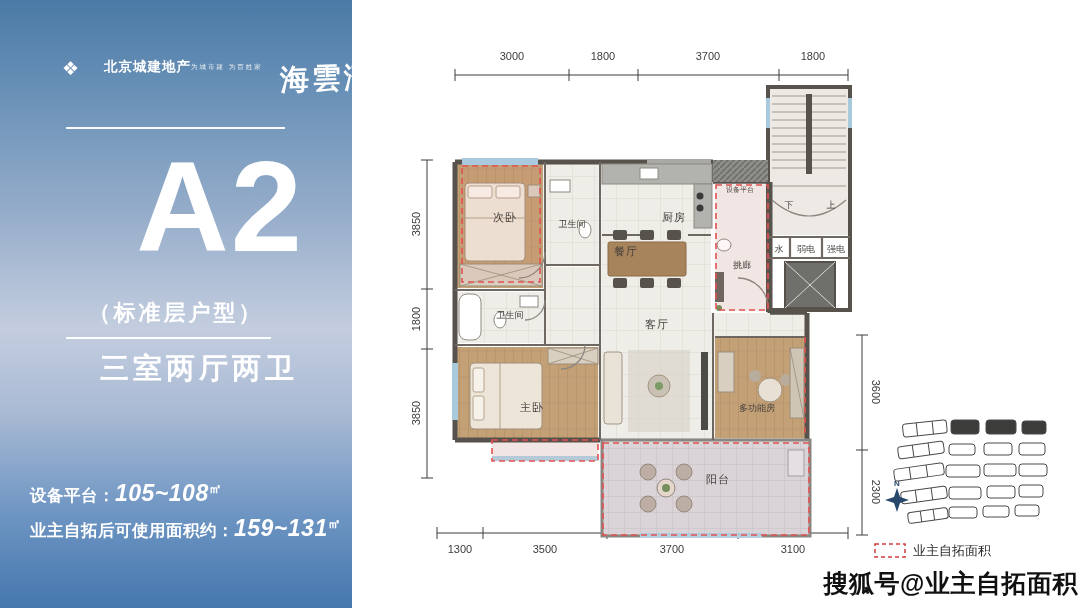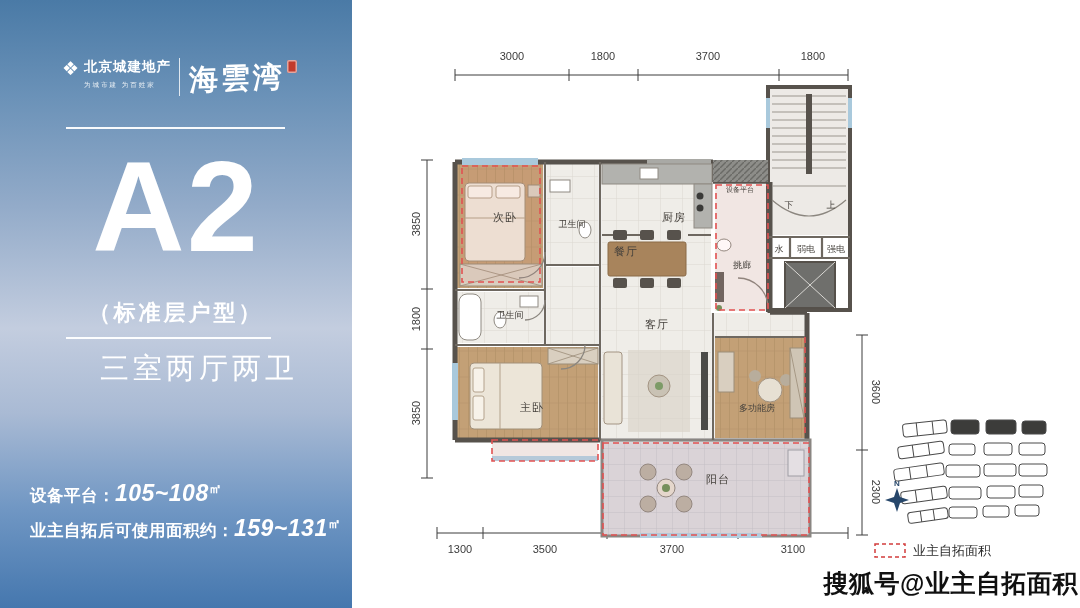--- a/index.html
+++ b/index.html
@@ -3,37 +3,37 @@
 <meta charset="utf-8">
 <style>
   html,body{margin:0;padding:0;background:#fff;}
   #stage{position:relative;width:1080px;height:608px;background:#ffffff;overflow:hidden;
          font-family:"Liberation Sans","DejaVu Sans",sans-serif;}
   
   .panel{position:absolute;left:0;top:0;width:352px;height:608px;color:#fff;
     background:linear-gradient(180deg,#4a7aa6 0%,#6b92b8 16%,#93abc9 34%,#c3cddf 54%,#a9bad4 68%,#6f96c3 84%,#4577ae 100%);}
   .brand-row{position:absolute;left:62px;top:58px;width:235px;display:flex;align-items:flex-start;}
   .brand-logo{font-size:19px;line-height:22px;margin-right:5px;}
-  .brand-text{display:flex;flex-direction:column;}
+  .brand-text{display:flex;flex-direction:row;margin-left:20px;}
   .company{font-size:13.5px;font-weight:bold;letter-spacing:1px;white-space:nowrap;}
   .slogan{font-size:6.5px;letter-spacing:2px;opacity:.85;margin-top:5px;white-space:nowrap;}
   .brand-divider{width:1px;height:38px;background:rgba(255,255,255,.8);margin:0 9px 0 8px;}
   .project{font-family:"DejaVu Serif","Liberation Serif",serif;font-weight:bold;font-size:29px;
            letter-spacing:3px;line-height:40px;white-space:nowrap;transform:rotate(-2deg);}
   .seal{width:13px;height:13px;background:#c23a2c;border-radius:2px;margin-top:2px;margin-left:2px;
         box-shadow:inset 0 0 0 1.5px rgba(255,255,255,.55);}
   .rule{position:absolute;left:66px;height:2px;background:rgba(255,255,255,.95);}
   .rule-top{top:127px;width:219px;}
   .rule-mid{top:337px;width:205px;height:1.5px;}
   .unit-code{position:absolute;left:0;top:132px;width:352px;text-align:center;
-             font-size:128px;font-weight:bold;line-height:150px;letter-spacing:2px;}
+             font-size:128px;font-weight:bold;line-height:150px;letter-spacing:2px;padding-left:44px;}
   .unit-sub{position:absolute;left:0;top:298px;width:352px;text-align:center;
             font-size:22px;letter-spacing:3px;font-weight:bold;}
   .unit-layout{position:absolute;left:0;top:349px;width:398px;text-align:center;
-               font-size:29px;font-weight:normal;letter-spacing:4px;}
+               font-size:29px;font-weight:bold;letter-spacing:4px;}
   .areas{position:absolute;left:30px;top:480px;width:310px;}
   .area-line{margin-bottom:8px;white-space:nowrap;}
   .area-label{font-size:16.5px;font-weight:bold;letter-spacing:.5px;vertical-align:baseline;}
   .area-value{font-size:23px;font-weight:bold;letter-spacing:.5px;font-style:italic;}
   .area-unit{font-size:13px;font-weight:bold;vertical-align:top;}
   
   .plan-area{position:absolute;left:352px;top:0;width:780px;height:608px;}
   svg text{font-family:"Liberation Sans","DejaVu Sans",sans-serif;}
   .dim{font-size:11px;fill:#3c3c3c;}
   .room-label{font-size:11px;fill:#45413c;letter-spacing:1px;}

